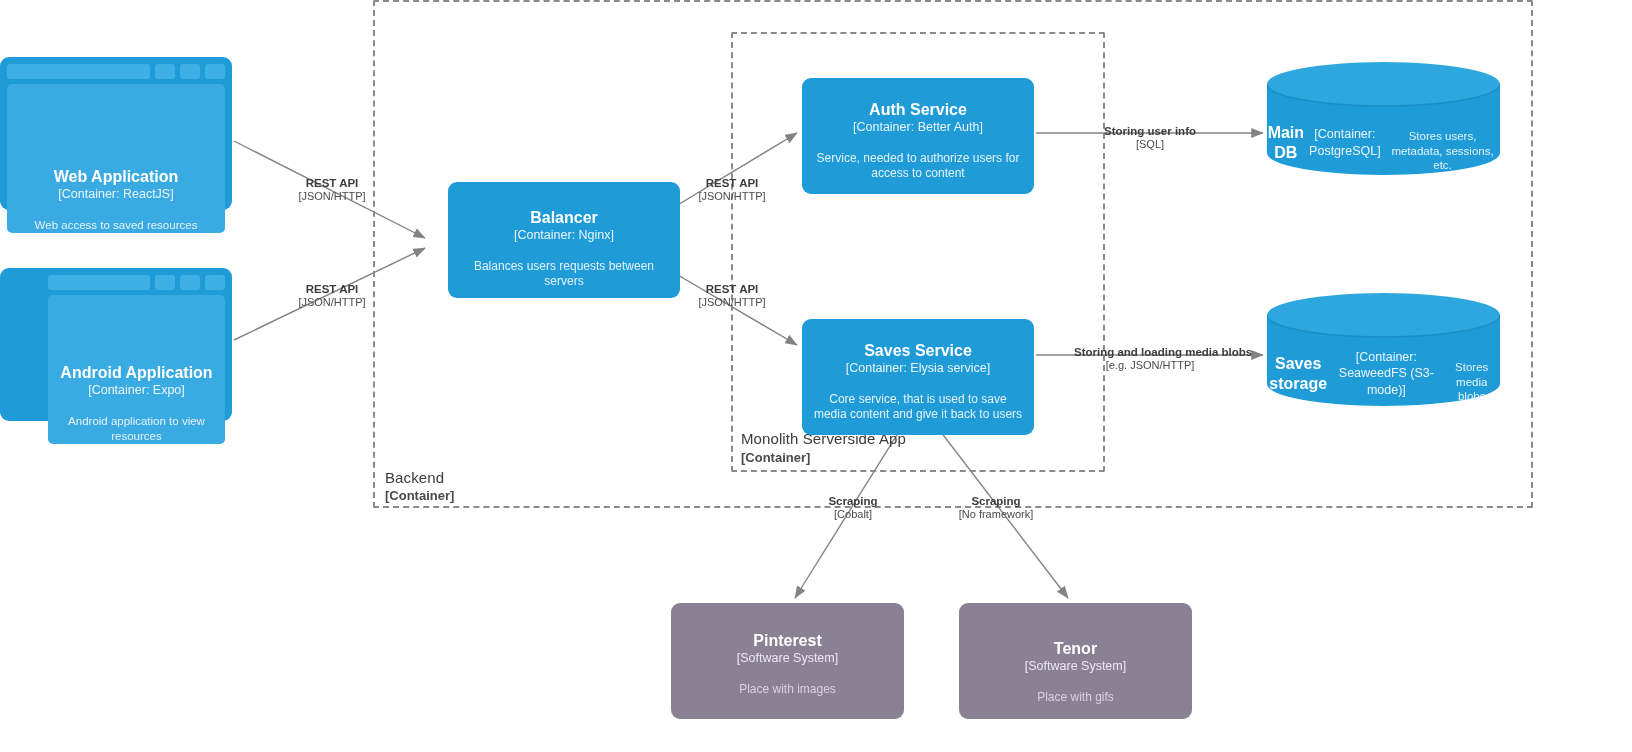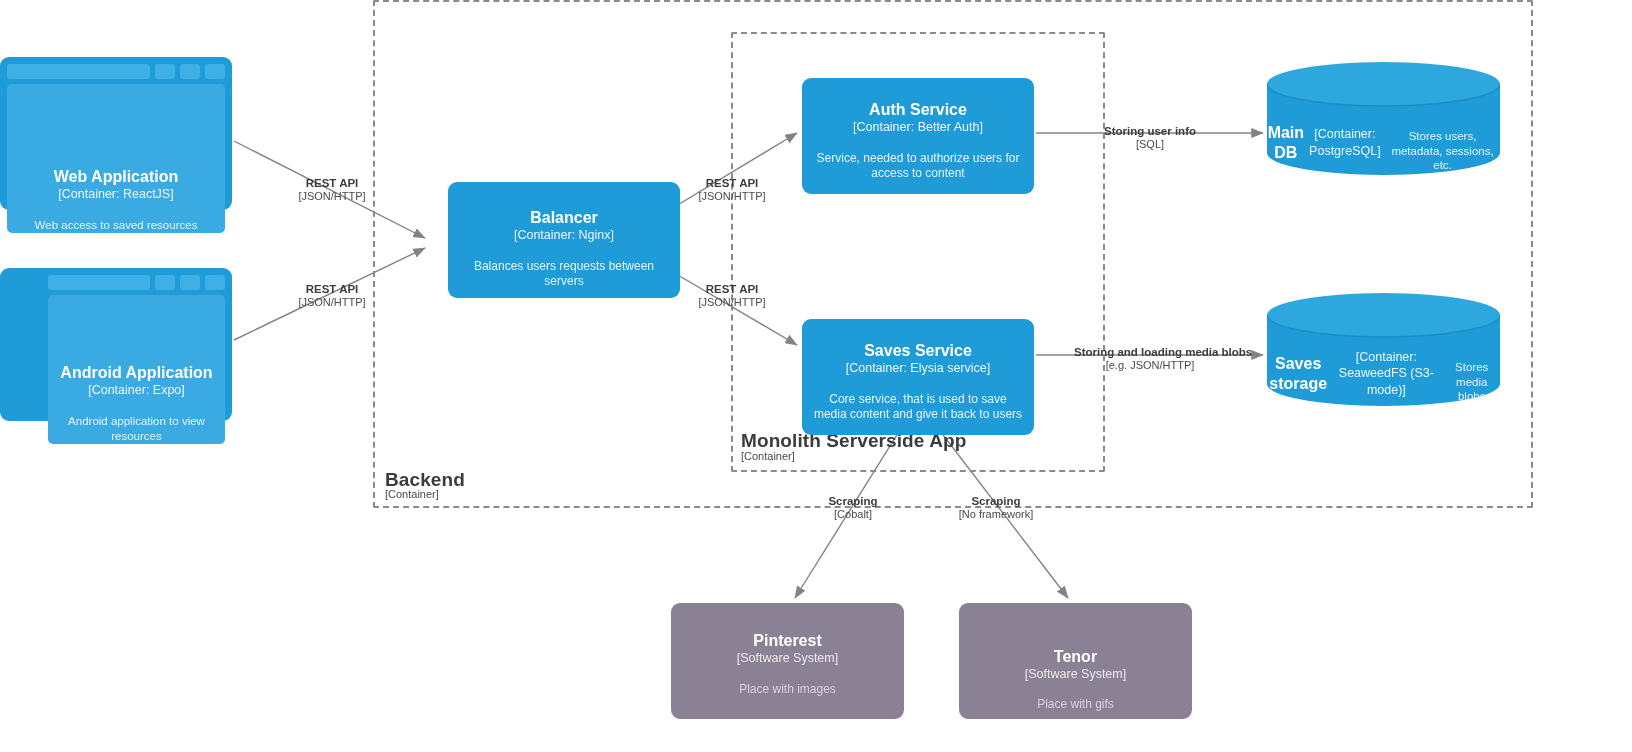--- a/index.html
+++ b/index.html
@@ -30,30 +30,30 @@
 
   
   .boundary {
     position: absolute;
     border: 2px dashed #8a8a8a;
     border-radius: 2px;
     box-sizing: border-box;
   }
   .boundary-label {
     position: absolute;
-    font-size: 19px;
-    font-weight: bold;
+    font-size: 15px;
+    font-weight: normal;
     color: #3b3b3b;
     white-space: nowrap;
     letter-spacing: .1px;
   }
   .boundary-sublabel {
     position: absolute;
-    font-size: 11px;
-    font-weight: normal;
+    font-size: 13px;
+    font-weight: bold;
     color: #4a4a4a;
     white-space: nowrap;
   }
 
   
   .node {
     position: absolute;
     box-sizing: border-box;
     border-radius: 9px;
     color: #ffffff;
@@ -315,21 +315,21 @@
       <div class="n-desc">Stores media blobs</div>
     </div>
   </div>
 
   <div class="node external" style="left:671px; top:603px; width:233px; height:116px; padding-top:28px; justify-content:flex-start;">
     <div class="n-title">Pinterest</div>
     <div class="n-tech">[Software System]</div>
     <div class="n-desc">Place with images</div>
   </div>
 
-  <div class="node external" style="left:959px; top:603px; width:233px; height:116px; padding-top:28px; justify-content:flex-end;">
+  <div class="node external" style="left:959px; top:603px; width:233px; height:116px; padding-top:28px; justify-content:center;">
     <div class="n-title">Tenor</div>
     <div class="n-tech">[Software System]</div>
     <div class="n-desc">Place with gifs</div>
   </div>
 
   <div class="edge-label" style="left:272px; top:176px; width:120px;">
     <span class="el-main">REST API</span>
     <span class="el-tech">[JSON/HTTP]</span>
   </div>
 

